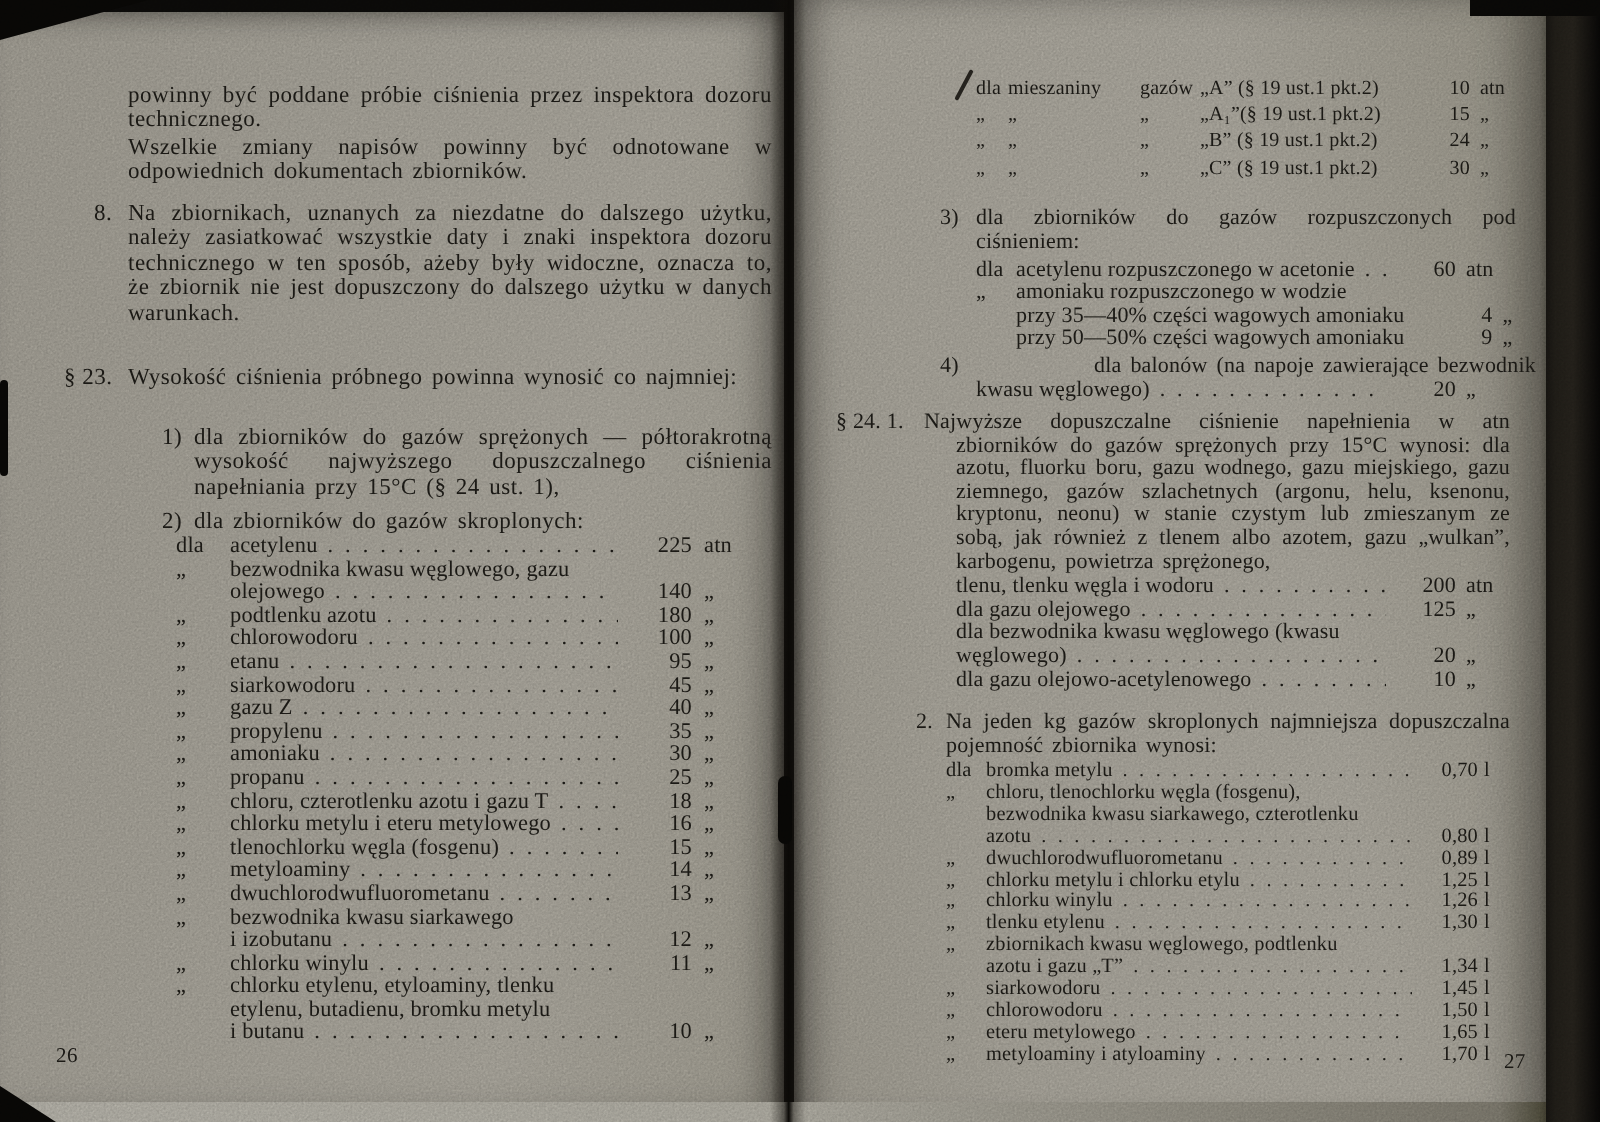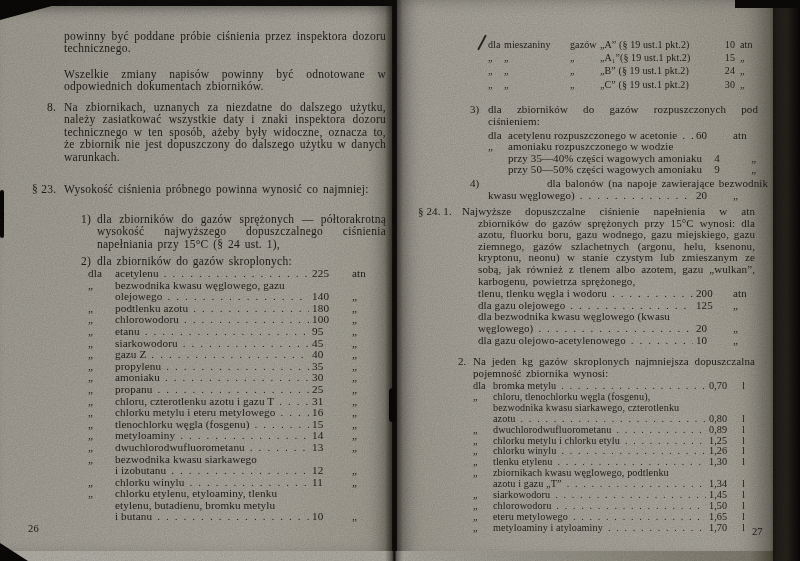--- a/index.html
+++ b/index.html
@@ -25,21 +25,21 @@
   .pagenum{position:absolute;font-size:10.5px;}
   
   .rows{position:absolute;}
   .row{display:flex;align-items:baseline;white-space:nowrap;}
   .pre{flex:none;width:var(--prew,22px);}
   .lbl{flex:none;}
   .dots{flex:1 1 auto;min-width:4px;overflow:hidden;white-space:nowrap;margin:0 3px 0 5px;}
   .dots::after{content:". . . . . . . . . . . . . . . . . . . . . . . . . . . . . . . . . . . . . . . . . . . . .";
     letter-spacing:1.6px;}
   .dots.nodots::after{content:"";}
-  .val{flex:none;width:32px;text-align:left;}
+  .val{flex:none;width:32px;text-align:right;}
   .unit{flex:none;width:22px;padding-left:5px;}
   .lrows{--prew:27px;font-size:11.2px;line-height:11.6px;letter-spacing:.1px;}
   .lrows .val{width:34px;font-family:Liberation Serif, serif;} .lrows .unit{width:20px;padding-left:6px;}
   .rrows{--prew:20px;}
   .drows{line-height:11.4px;}
   .i4rows{line-height:11.8px;}
   .s24rows{position:static;line-height:11.6px;margin-top:1px;}
   .caprows{font-size:10.2px;line-height:10.9px;}
   .caprows .val{width:30px;} .caprows .unit{width:13px;padding-left:3px;}
   
@@ -70,21 +70,21 @@
     transform:rotate(28deg);border-radius:1px;z-index:5;}
   .noise{position:absolute;left:0;top:0;width:800px;height:561px;z-index:9;pointer-events:none;}
 </style>
 </head>
 <body>
 
 <div id="stage">
 
   <div class="page" id="page-left">
 
-    <div class="block" style="left:64px;top:24px;width:322px">
+    <div class="block" style="left:64px;top:36px;width:322px">
       <span class="ptext">powinny być poddane próbie ciśnienia przez inspektora dozoru technicznego.</span>
     </div>
 
     <div class="block" style="left:64px;top:62px;width:322px">
       <span class="ptext">Wszelkie zmiany napisów powinny być odnotowane w odpowiednich dokumentach zbiorników.</span>
     </div>
 
     <div class="block" style="left:64px;top:95px;width:322px">
       <span class="num" style="left:-17px">8.</span>
       <span class="ptext">Na zbiornikach, uznanych za niezdatne do dalszego użytku, należy zasiatkować wszystkie daty i znaki inspektora dozoru technicznego w ten sposób, ażeby były widoczne, oznacza to, że zbiornik nie jest dopuszczony do dalszego użytku w danych warunkach.</span>
@@ -191,21 +191,21 @@
     <span class="lbl">propanu</span>
     <span class="dots"></span>
     <span class="val">25</span>
     <span class="unit">„</span>
   </div>
 
   <div class="row">
     <span class="pre">„</span>
     <span class="lbl">chloru, czterotlenku azotu i gazu T</span>
     <span class="dots"></span>
-    <span class="val">31</span>
+    <span class="val">18</span>
     <span class="unit">„</span>
   </div>
 
   <div class="row">
     <span class="pre">„</span>
     <span class="lbl">chlorku metylu i eteru metylowego</span>
     <span class="dots"></span>
     <span class="val">16</span>
     <span class="unit">„</span>
   </div>

